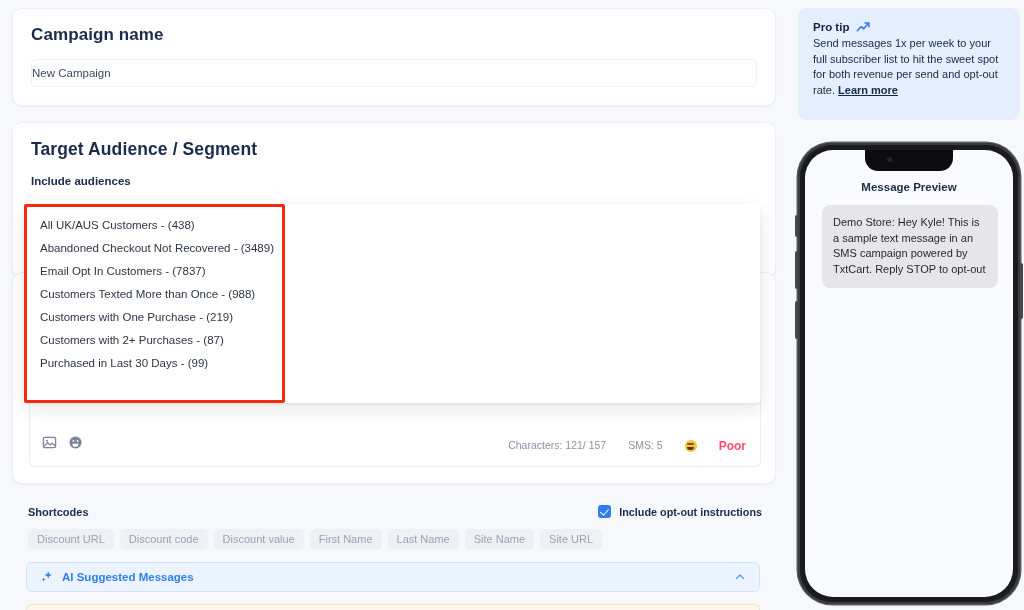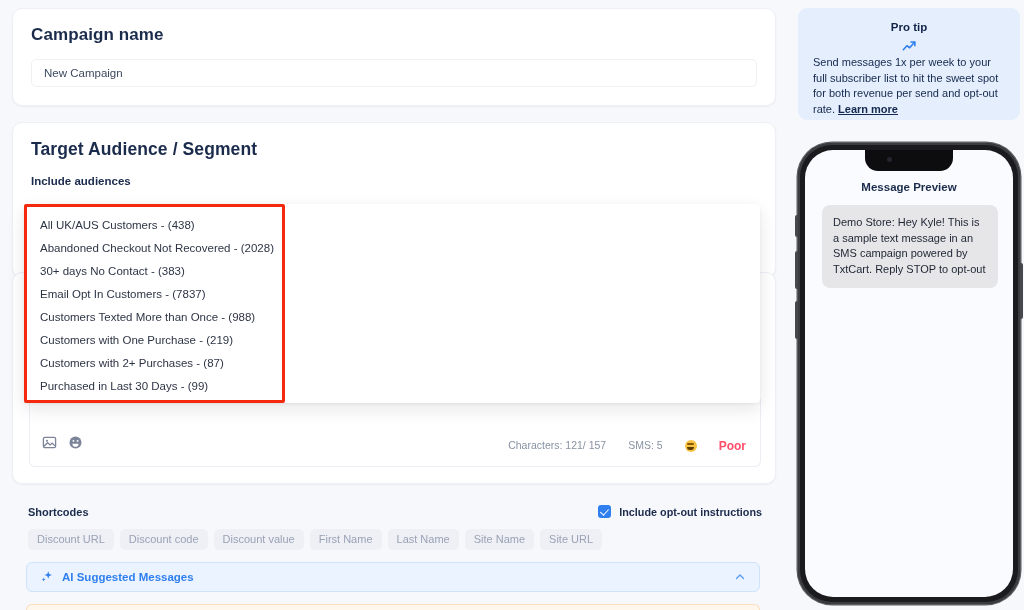--- a/index.html
+++ b/index.html
@@ -30,21 +30,21 @@
   }
   .card-title.lg { font-size: 17.5px; }
 
   .text-input {
     display: block; width: 100%; height: 28px;
     margin-top: 14px;
     border: 1px solid #f0f1f5; border-radius: 5px;
     background: #fff;
     font-family: "Liberation Sans", sans-serif;
     font-size: 11.5px; color: #3f4a60;
-    padding: 0 12px;
+    padding: 0 0;
     outline: none;
   }
 
   .field-label {
     display: block;
     margin-top: 15px; margin-bottom: 20px;
     font-size: 11.5px; font-weight: bold; color: #1a2b4c;
   }
   .select-box {
     position: relative;
@@ -207,21 +207,20 @@
     position: absolute; left: 798px; top: 8px;
     width: 222px; height: 112px;
     background: #e4eefc;
     border-radius: 9px;
     padding: 13px 15px;
   }
   .tip-head {
     display: flex; align-items: center; gap: 7px;
     font-size: 11.5px; font-weight: bold; color: #12234a;
     margin-bottom: 3px;
-    flex-direction: column;
   }
   .tip-arrow { width: 15px; height: 12px; color: #2f7fef; }
   .tip-arrow svg { display: block; }
   .tip-body {
     font-size: 11px; line-height: 15.5px; color: #15294e;
   }
   .tip-link {
     color: #15294e; font-weight: bold; text-decoration: underline;
   }
 
@@ -362,22 +361,21 @@
       <svg viewBox="0 0 12 12" width="12" height="12" fill="none" stroke="#5b9bf0" stroke-width="1.4" stroke-linecap="round" stroke-linejoin="round">
           <path d="M2.5 7.5 L6 4 L9.5 7.5"></path>
         </svg>
     </span>
   </div>
 
   <div class="bottom-sliver"></div>
 
   <div class="dropdown">
     <div class="dd-item">All UK/AUS Customers - (438)</div>
-    <div class="dd-item">Abandoned Checkout Not Recovered - (2028)</div>
-    <div class="dd-item">30+ days No Contact - (383)</div>
+    <div class="dd-item">Abandoned Checkout Not Recovered - (3489)</div>
     <div class="dd-item">Email Opt In Customers - (7837)</div>
     <div class="dd-item">Customers Texted More than Once - (988)</div>
     <div class="dd-item">Customers with One Purchase - (219)</div>
     <div class="dd-item">Customers with 2+ Purchases - (87)</div>
     <div class="dd-item">Purchased in Last 30 Days - (99)</div>
   </div>
   <div class="redbox"></div>
 
   <div class="tip-card">
     <div class="tip-head">

